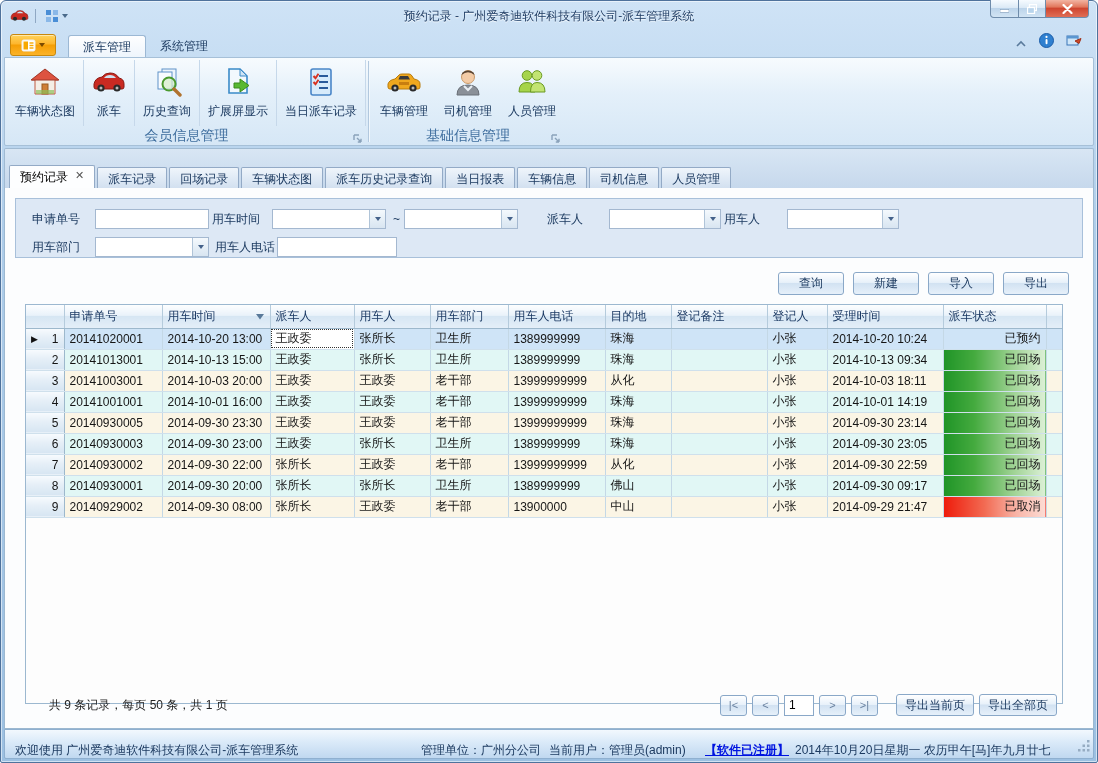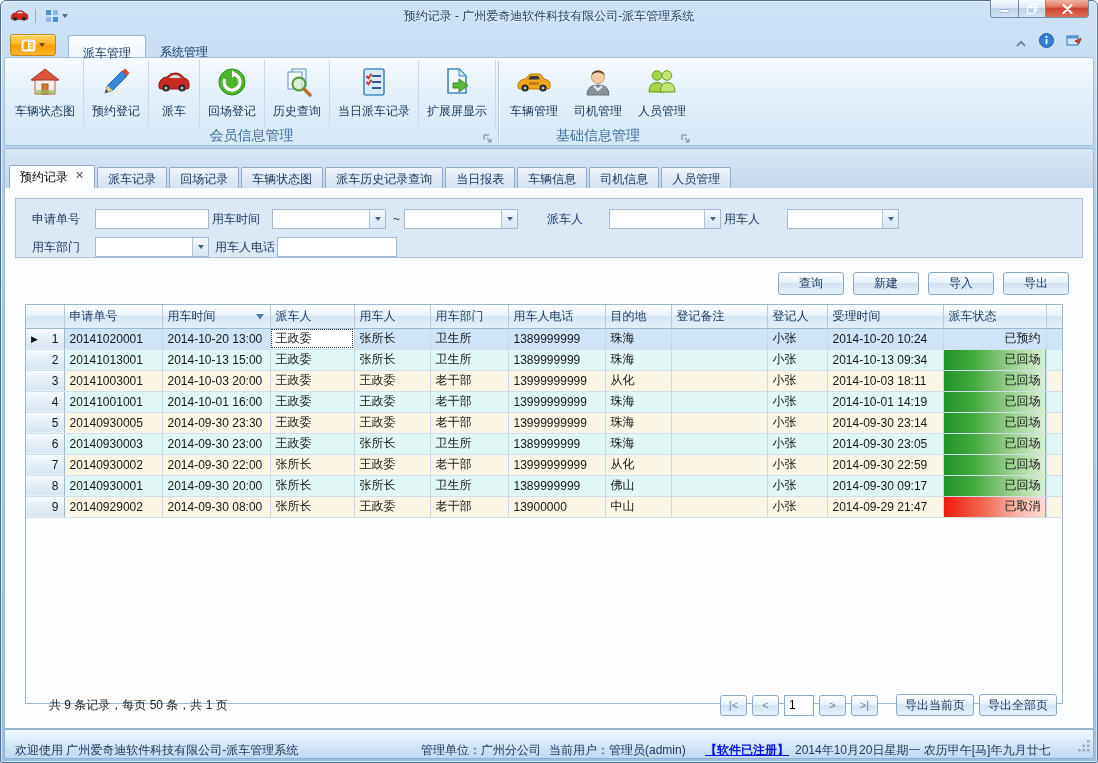--- a/index.html
+++ b/index.html
@@ -21,21 +21,21 @@
   .wc-min { width:29px; border-radius:0 0 0 4px; background:linear-gradient(#f6fbff,#dceaf6 45%,#bcd4ea 50%,#d2e4f4); }
   .wc-max { width:27px; border-left:none; background:linear-gradient(#f6fbff,#dceaf6 45%,#bcd4ea 50%,#d2e4f4); }
   .wc-close { width:43px; border-left:none; border-radius:0 0 4px 0; background:linear-gradient(#f2b4a2,#e2795e 40%,#cf4630 50%,#e06e56); }
   
   .tabrow { height:27px; display:flex; align-items:flex-end; position:relative; flex:none; }
   .app-btn { width:46px; height:22px; margin:0 12px 1px 6px; border:1px solid #c8880e; border-radius:3px;
     background:linear-gradient(#ffd35a,#fdb62e 45%,#f59e04 50%,#fbb32a); display:flex; align-items:center; justify-content:center; gap:3px;
     box-shadow:inset 0 1px 0 rgba(255,255,255,.5); }
   .app-btn .caret { width:0; height:0; border-left:3px solid transparent; border-right:3px solid transparent; border-top:4px solid #7a4a00; }
   .ribbon-tabs { display:flex; }
-  .r-tab { height:22px; padding:9px 14px 0; font-size:12px; color:#1c3a60; }
+  .r-tab { height:22px; padding:3px 14px 0; font-size:12px; color:#1c3a60; }
   .r-tab.active { background:linear-gradient(#fefeff,#eef5fc); border:1px solid #9cb8d4; border-bottom:none; border-radius:3px 3px 0 0; }
   .ribbon-right { position:absolute; right:12px; bottom:5px; display:flex; gap:12px; align-items:center; }
   
   .ribbon-body { height:89px; flex:none; background:linear-gradient(#f7fbfe,#e4f0fa 40%,#d6e7f6);
     border:1px solid #a6c0d8; border-radius:0 2px 2px 2px; display:flex; padding:1px 2px; }
   .rgroup { display:flex; flex-direction:column; }
   .rg-buttons { flex:1; display:flex; align-items:stretch; padding:1px 0; }
   .rb-btn { display:flex; flex-direction:column; align-items:center; padding:5px 8px 2px; gap:4px; }
   .rgroup.g0 .rb-btn { border-right:1px solid #c6d8ea; }
   .rb-btn .ic { width:34px; height:34px; display:flex; align-items:center; justify-content:center; }
@@ -186,85 +186,64 @@
                 <polygon points="15,3 28,13 25,13 25,27 5,27 5,13 2,13" fill="#f4eee6" stroke="#c05a40"></polygon>
                 <polygon points="15,2 29,13 1,13" fill="#dd5340" stroke="#a03828"></polygon>
                 <rect x="12" y="17" width="6" height="10" fill="#cf7f36" stroke="#9a5a20"></rect>
                 <rect x="6" y="23" width="18" height="4" fill="#8fbf5a" opacity=".7"></rect>
               </svg>
             </span>
             <span class="lbl">车辆状态图</span>
           </div>
           <div class="rb-btn">
             <span class="ic">
-              <svg width="30" height="30" viewBox="0 0 30 30">
-                <polygon points="4,26 6.5,18.5 21,4 26,9 11.5,23.5" fill="#3c86d8" stroke="#2a66b0"></polygon>
-                <polygon points="21,4 24,1.5 28.5,6 26,9" fill="#e04a34"></polygon>
-                <polygon points="4,26 6.5,18.5 11.5,23.5" fill="#f2c88a"></polygon>
-                <polygon points="4,26 5.2,22.6 7.4,24.8" fill="#444"></polygon>
-              </svg>
-            </span>
-            <span class="lbl">预约登记</span>
-          </div>
-          <div class="rb-btn">
-            <span class="ic">
               <svg width="34" height="22" viewBox="0 0 34 22">
                 <path d="M2 13 Q3 7 10 6 Q13 2 18 2 Q24 2 27 7 Q32 8 32 13 L32 16 Q32 18 30 18 L4 18 Q2 18 2 16 Z" fill="#c92a22" stroke="#8a1812"></path>
                 <path d="M12 7 Q14 4 18 4 Q22 4 24 7 Z" fill="#cfe2f0"></path>
                 <circle cx="9" cy="17" r="3.6" fill="#2a2a2a"></circle>
                 <circle cx="25" cy="17" r="3.6" fill="#2a2a2a"></circle>
                 <circle cx="9" cy="17" r="1.5" fill="#bbb"></circle>
                 <circle cx="25" cy="17" r="1.5" fill="#bbb"></circle>
               </svg>
             </span>
             <span class="lbl">派车</span>
           </div>
           <div class="rb-btn">
             <span class="ic">
               <svg width="30" height="30" viewBox="0 0 30 30">
-                <circle cx="15" cy="15" r="13" fill="#4db52e" stroke="#2e8a18"></circle>
-                <path d="M15 7 A8 8 0 1 1 7.6 12" fill="none" stroke="#fff" stroke-width="3.2"></path>
-                <polygon points="15,3 15,11 20,7" fill="#fff"></polygon>
-              </svg>
-            </span>
-            <span class="lbl">回场登记</span>
-          </div>
-          <div class="rb-btn">
-            <span class="ic">
-              <svg width="30" height="30" viewBox="0 0 30 30">
                 <rect x="10" y="2" width="14" height="17" fill="#eef5fc" stroke="#5f92c8"></rect>
                 <rect x="6" y="5" width="14" height="17" fill="#f8fbfe" stroke="#5f92c8"></rect>
                 <circle cx="17" cy="17" r="6.5" fill="#d5ecc8" fill-opacity=".7" stroke="#4a9a2e" stroke-width="2"></circle>
                 <line x1="22" y1="22" x2="28" y2="28" stroke="#b0722e" stroke-width="3.4" stroke-linecap="round"></line>
               </svg>
             </span>
             <span class="lbl">历史查询</span>
+          </div>
+          <div class="rb-btn">
+            <span class="ic">
+              <svg width="30" height="30" viewBox="0 0 30 30">
+                <path d="M6 2 H17 L24 9 V26 H6 Z" fill="#f2f8fd" stroke="#3a8ac8" stroke-width="1.6"></path>
+                <path d="M17 2 L24 9 H17 Z" fill="#cfe4f5" stroke="#3a8ac8"></path>
+                <path d="M11 16 h6 v-4 l9 6.5 -9 6.5 v-4 h-6 Z" fill="#58b832" stroke="#3a8a1e"></path>
+              </svg>
+            </span>
+            <span class="lbl">扩展屏显示</span>
           </div>
           <div class="rb-btn">
             <span class="ic">
               <svg width="30" height="30" viewBox="0 0 30 30">
                 <rect x="5" y="2" width="20" height="26" rx="2" fill="#d7ebfb" stroke="#4a86c8" stroke-width="1.6"></rect>
                 <line x1="13" y1="9" x2="22" y2="9" stroke="#2a5a9a" stroke-width="2"></line>
                 <line x1="13" y1="15" x2="22" y2="15" stroke="#2a5a9a" stroke-width="2"></line>
                 <line x1="13" y1="21" x2="22" y2="21" stroke="#2a5a9a" stroke-width="2"></line>
                 <path d="M7.5 9 l2 2.2 3-4.4" stroke="#d83322" stroke-width="2" fill="none"></path>
                 <path d="M7.5 15 l2 2.2 3-4.4" stroke="#d83322" stroke-width="2" fill="none"></path>
               </svg>
             </span>
             <span class="lbl">当日派车记录</span>
-          </div>
-          <div class="rb-btn">
-            <span class="ic">
-              <svg width="30" height="30" viewBox="0 0 30 30">
-                <path d="M6 2 H17 L24 9 V26 H6 Z" fill="#f2f8fd" stroke="#3a8ac8" stroke-width="1.6"></path>
-                <path d="M17 2 L24 9 H17 Z" fill="#cfe4f5" stroke="#3a8ac8"></path>
-                <path d="M11 16 h6 v-4 l9 6.5 -9 6.5 v-4 h-6 Z" fill="#58b832" stroke="#3a8a1e"></path>
-              </svg>
-            </span>
-            <span class="lbl">扩展屏显示</span>
           </div>
         </div>
         <div class="rg-caption"><span class="cap-txt">会员信息管理</span><span class="launcher"><svg width="11" height="11" viewBox="0 0 11 11">
               <path d="M2 2 H7 M2 2 V7" stroke="#8aa2ba" fill="none" stroke-width="1.4"></path>
               <path d="M5 5 L9 9 M9 9 V5.8 M9 9 H5.8" stroke="#8aa2ba" fill="none" stroke-width="1.4"></path>
             </svg></span></div>
       </div>
       <div class="rgroup-sep"></div>
       <div class="rgroup g1">
         <div class="rg-buttons">

